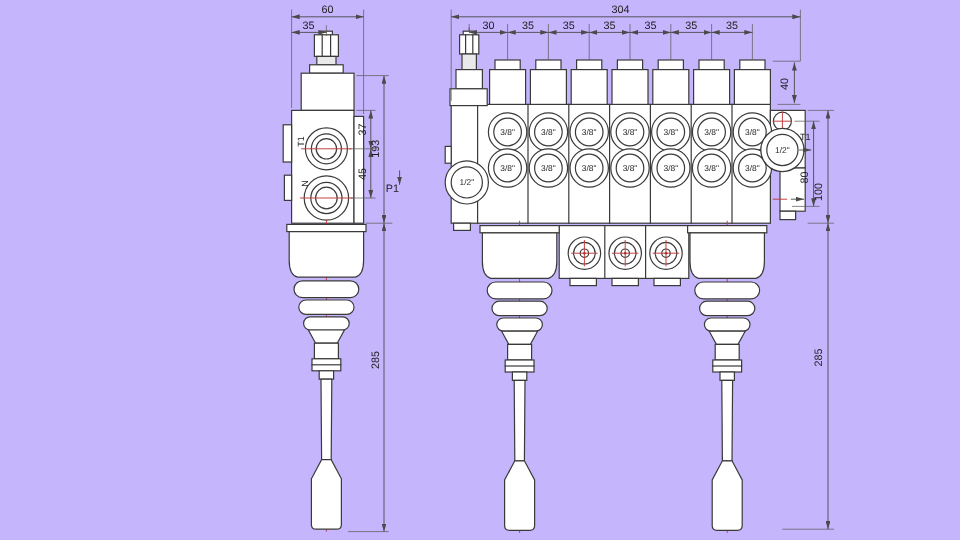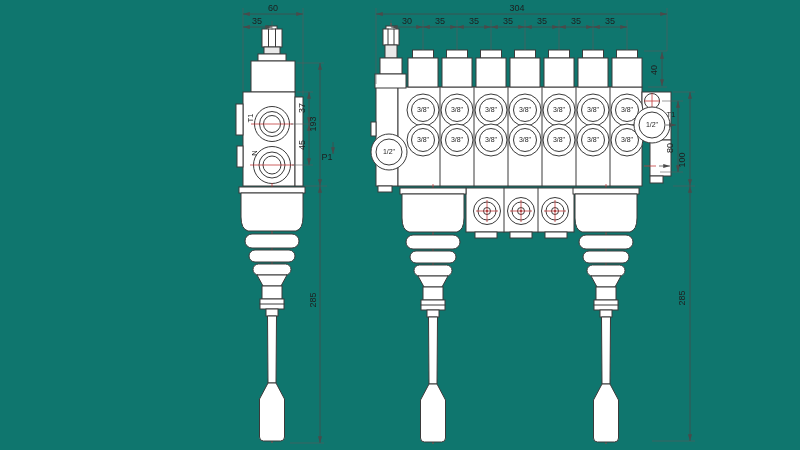--- a/index.html
+++ b/index.html
@@ -1,16 +1,16 @@
 <!DOCTYPE html>
 <html><head>
 <meta charset="utf-8">
 <style>
   html,body{margin:0;padding:0;background:#ffffff;}
-  .stage{width:800px;height:450px;background:#0f766e;position:relative;overflow:hidden;}
+  .stage{width:800px;height:450px;background:#c4b5fd;position:relative;overflow:hidden;}
   svg{display:block;}
   .ln{stroke:#3a3a3a;stroke-width:1;fill:none;stroke-linecap:square;}
   .fw{fill:#ffffff;stroke:#3a3a3a;stroke-width:1;}
   .fg{fill:#e9e9e9;stroke:#3a3a3a;stroke-width:1;}
   .dim{stroke:#4a4a4a;stroke-width:0.75;fill:none;}
   .ext{stroke:#5a5a5a;stroke-width:0.6;fill:none;}
   .cl{stroke:#c23b3b;stroke-width:0.8;fill:none;}
   .dt{font:9px "Liberation Sans", sans-serif;fill:#1e1e1e;text-anchor:middle;}
   .pt{font:7px "Liberation Sans", sans-serif;fill:#1e1e1e;text-anchor:middle;}
   .lt{font:7.5px "Liberation Sans", sans-serif;fill:#1e1e1e;text-anchor:middle;}

